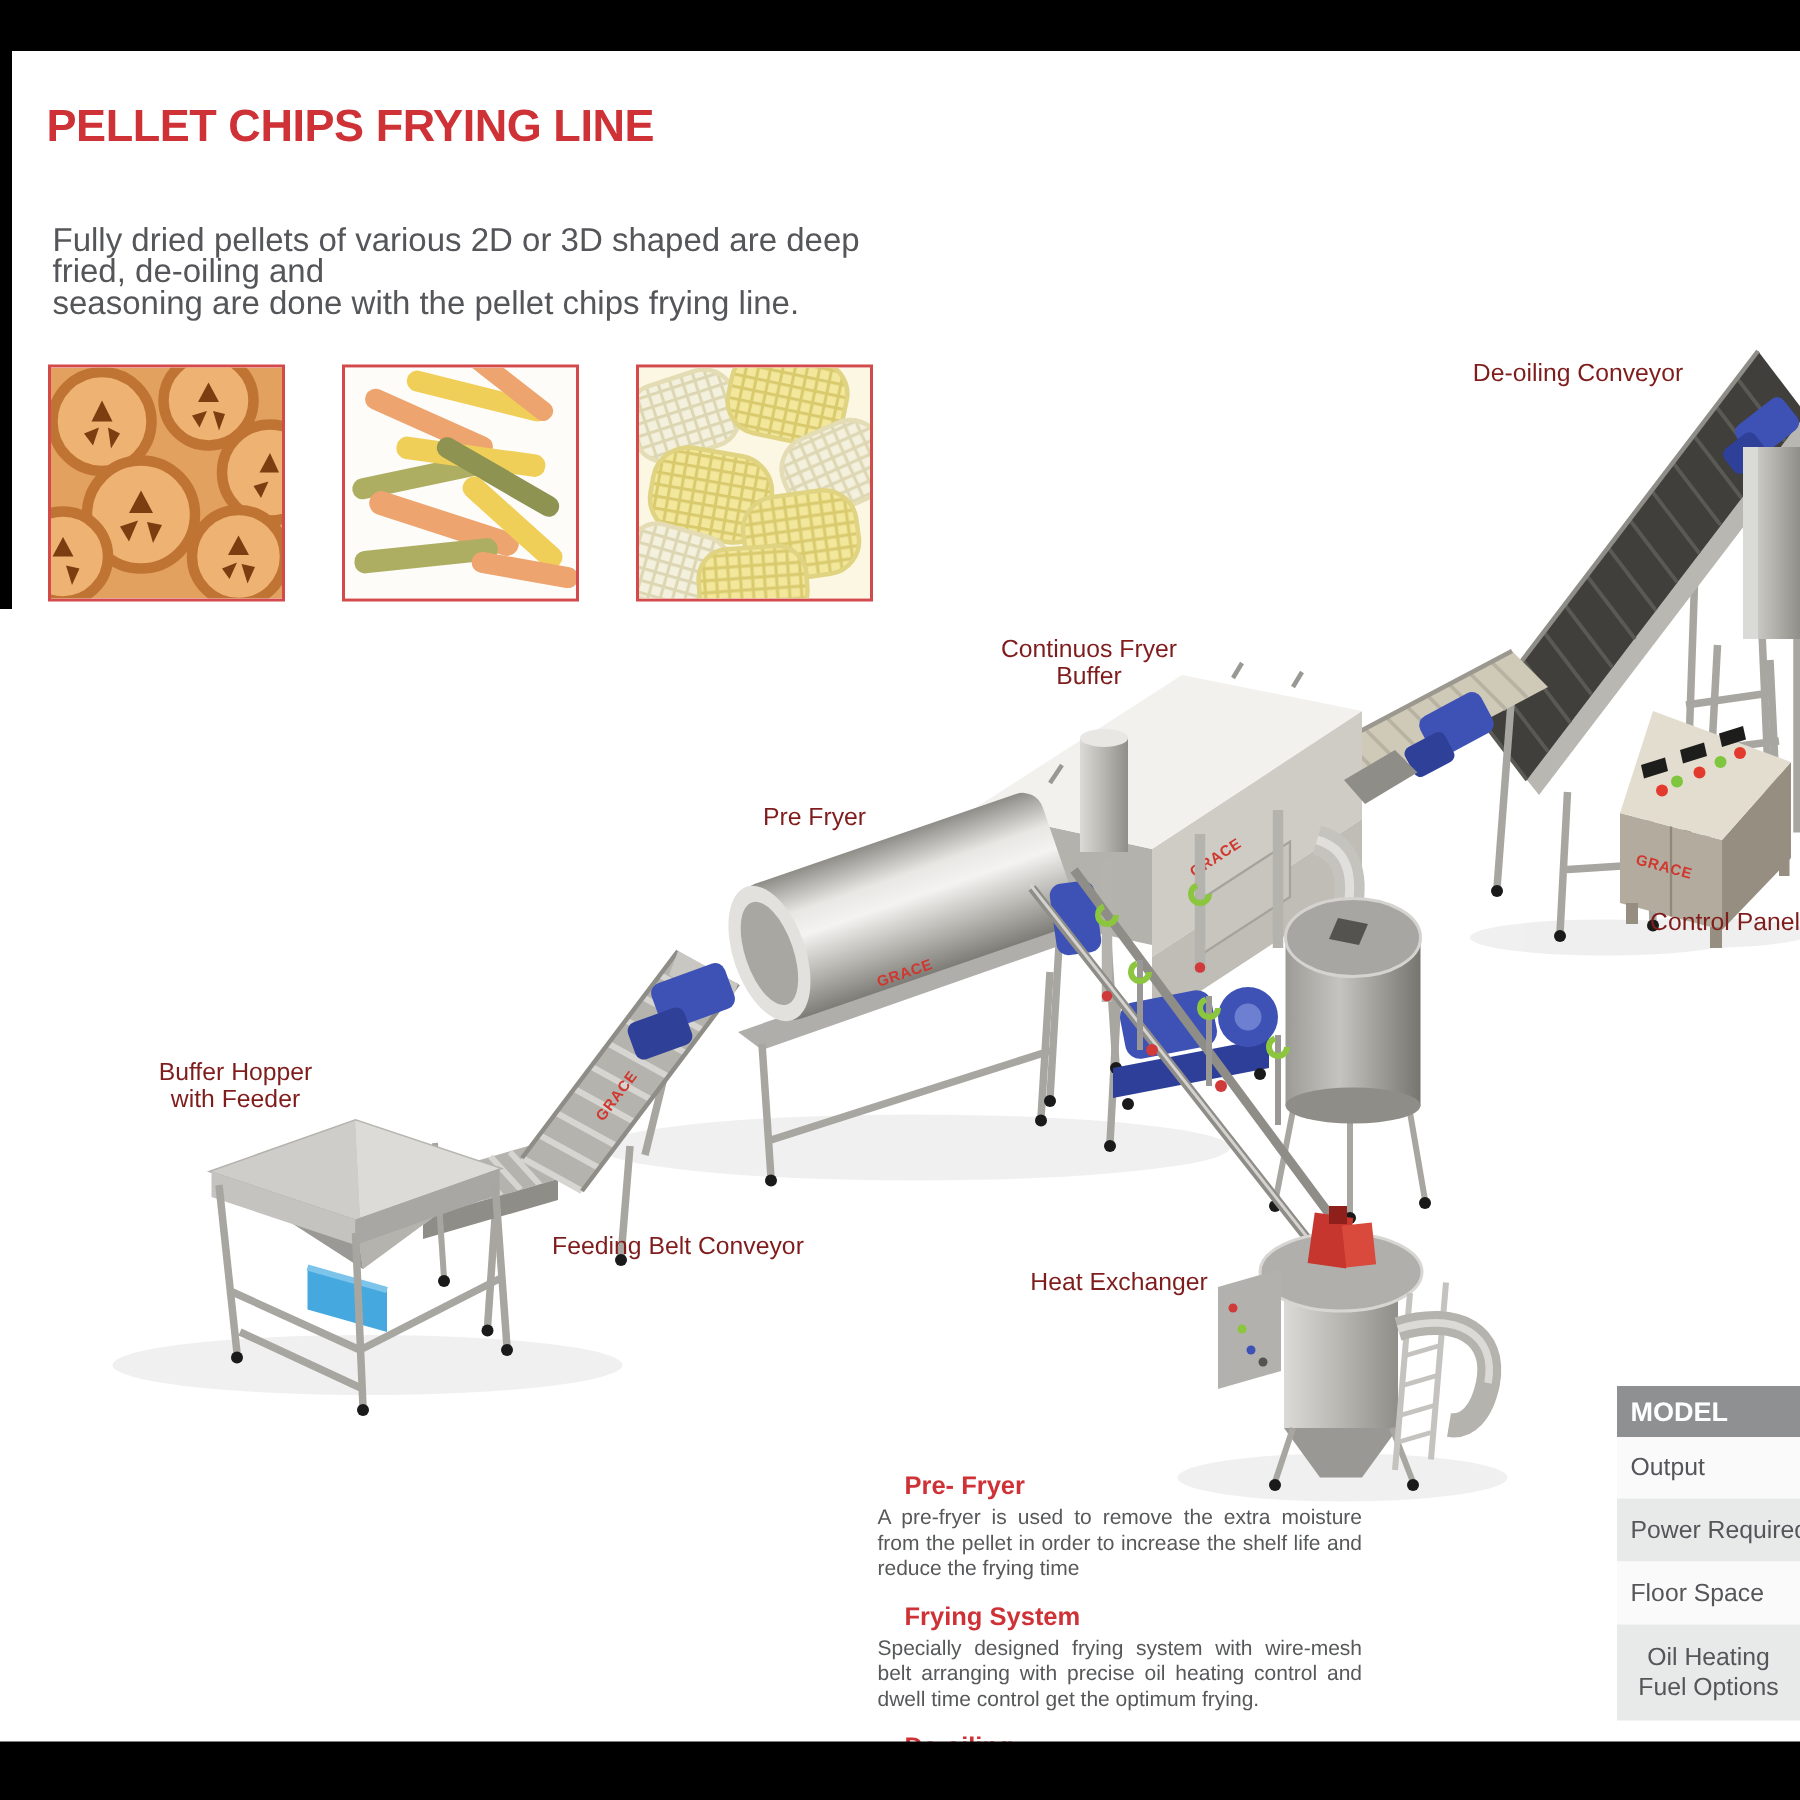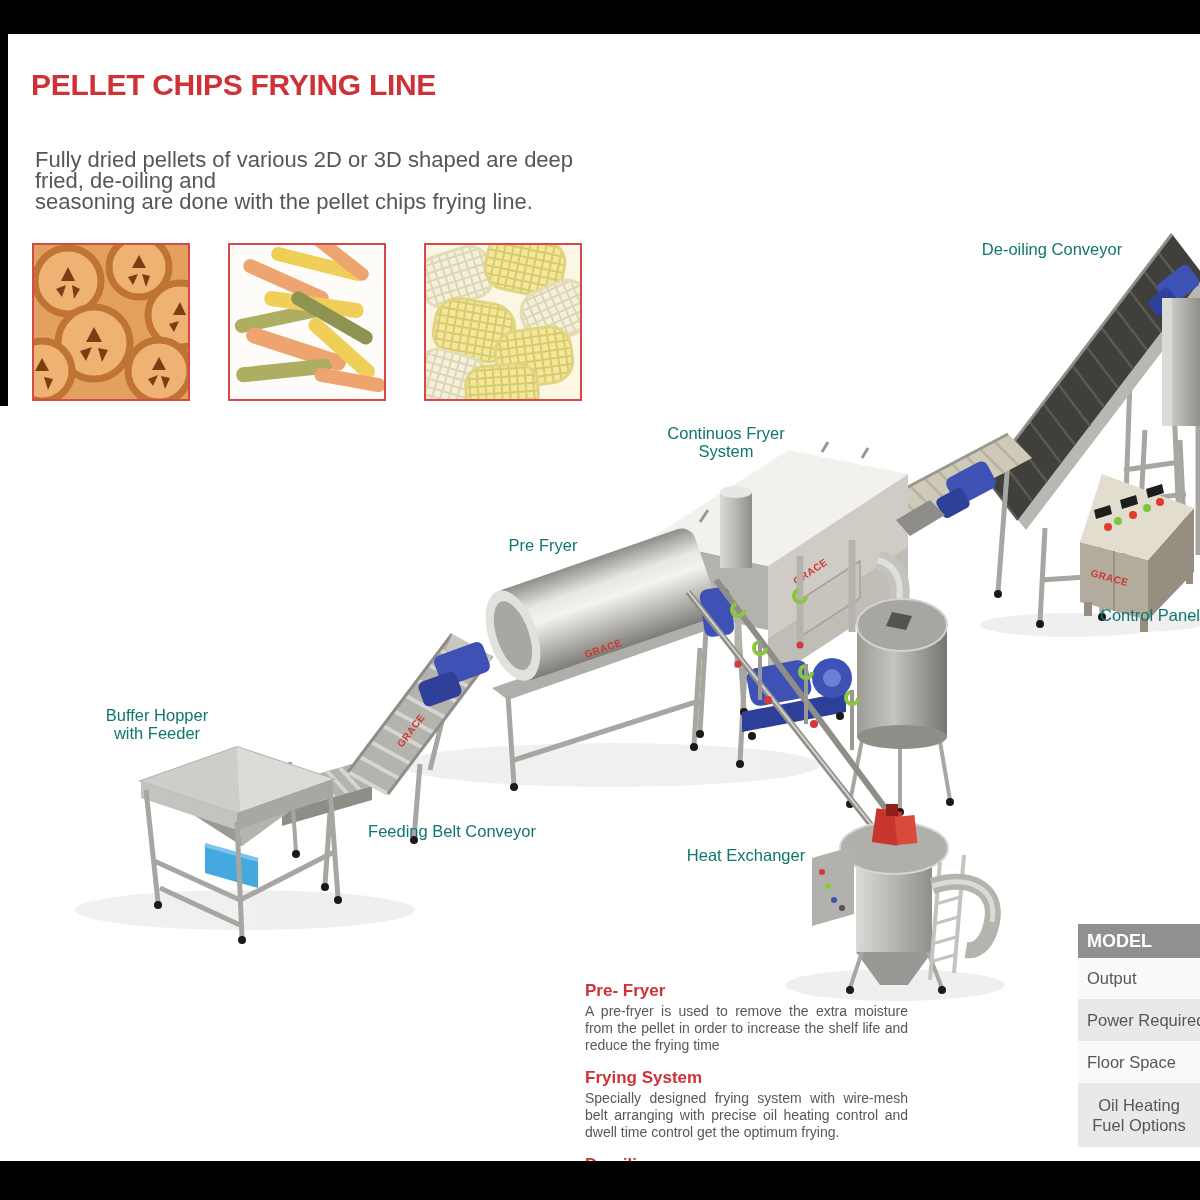--- a/index.html
+++ b/index.html
@@ -11,25 +11,25 @@
   .bar-left{left:0;top:34px;width:8px;height:372px;}
   .title{position:absolute;left:31px;top:68px;font-size:30px;font-weight:bold;
          color:#ce3237;letter-spacing:-0.3px;}
   .intro{position:absolute;left:35px;top:149px;width:565px;font-size:22px;
          line-height:21px;color:#555659;}
   .photo{position:absolute;top:243px;width:158px;height:158px;border:2px solid #d4494a;
          box-sizing:border-box;overflow:hidden;background:#fff;}
   .photo svg{display:block;}
   .p1{left:32px;} .p2{left:228px;} .p3{left:424px;}
   .diagram-svg{position:absolute;left:0;top:0;width:1200px;height:1200px;}
-  .mlabel{position:absolute;color:#0f766e;font-size:16.5px;line-height:18px;
+  .mlabel{position:absolute;color:#7f1d1d;font-size:16.5px;line-height:18px;
           white-space:nowrap;text-align:center;transform:translateX(-50%);z-index:10;}
   .sections{position:absolute;left:585px;top:981px;width:323px;z-index:5;}
   .section{margin:0 0 14px 0;}
-  .section h3{margin:0 0 2px 0;font-size:17px;color:#ce3237;font-weight:bold;}
+  .section h3{margin:0 0 2px 18px;font-size:17px;color:#ce3237;font-weight:bold;}
   .section p{margin:0;font-size:14px;line-height:17px;color:#57585a;text-align:justify;}
   .spec-table{position:absolute;left:1078px;top:924px;width:160px;z-index:5;}
   .spec-header{height:34px;line-height:34px;background:#8e9092;color:#fff;
                font-size:18px;font-weight:bold;padding-left:9px;}
   .spec-row{font-size:16.5px;color:#55565a;padding-left:9px;display:flex;align-items:center;}
   .spec-row:nth-child(even){background:#fafafa;}
   .spec-row:nth-child(odd){background:#e8e9e9;}
   .r1{height:41px;background:#fafafa !important;}
   .r2{height:42px;background:#e8e9e9 !important;}
   .r3{height:42px;background:#fafafa !important;}
@@ -359,21 +359,21 @@
       <rect x="1084" y="602" width="8" height="14" fill="#968e80"></rect>
       <rect x="1140" y="618" width="8" height="14" fill="#968e80"></rect>
       <rect x="1186" y="572" width="7" height="12" fill="#968e80"></rect>
       <text class="grace" x="1090" y="576" transform="rotate(15 1090 576)">GRACE</text>
     </g>
   </svg>
 
   <div class="mlabel" style="left:1052px;top:240px;">De-oiling Conveyor</div>
   <div class="mlabel" style="left:726px;top:424px;">
     <div>Continuos Fryer</div>
-    <div>System</div>
+    <div>Buffer</div>
   </div>
   <div class="mlabel" style="left:543px;top:536px;">Pre Fryer</div>
   <div class="mlabel" style="left:1150px;top:606px;">Control Panel</div>
   <div class="mlabel" style="left:157px;top:706px;">
     <div>Buffer Hopper</div>
     <div>with Feeder</div>
   </div>
   <div class="mlabel" style="left:452px;top:822px;">Feeding Belt Conveyor</div>
   <div class="mlabel" style="left:746px;top:846px;">Heat Exchanger</div>
 

